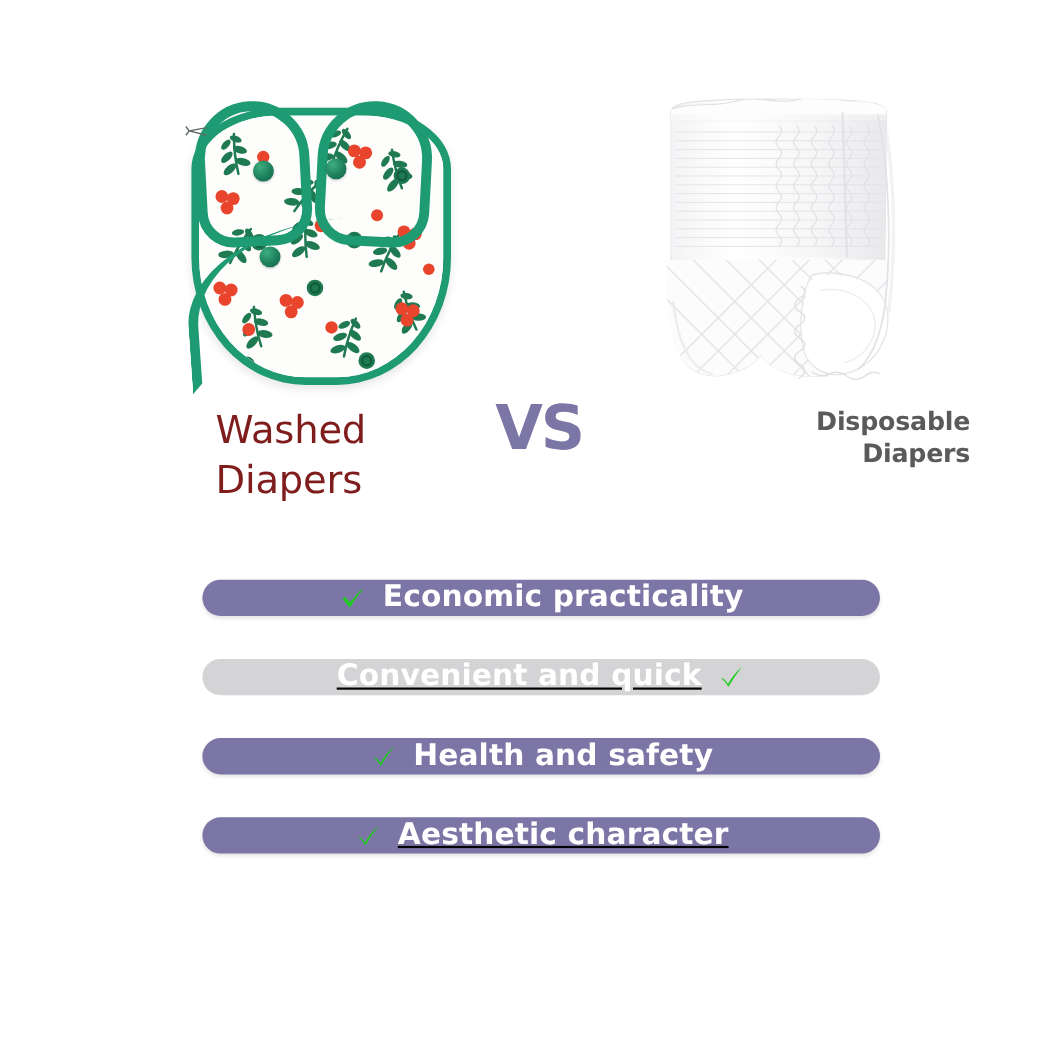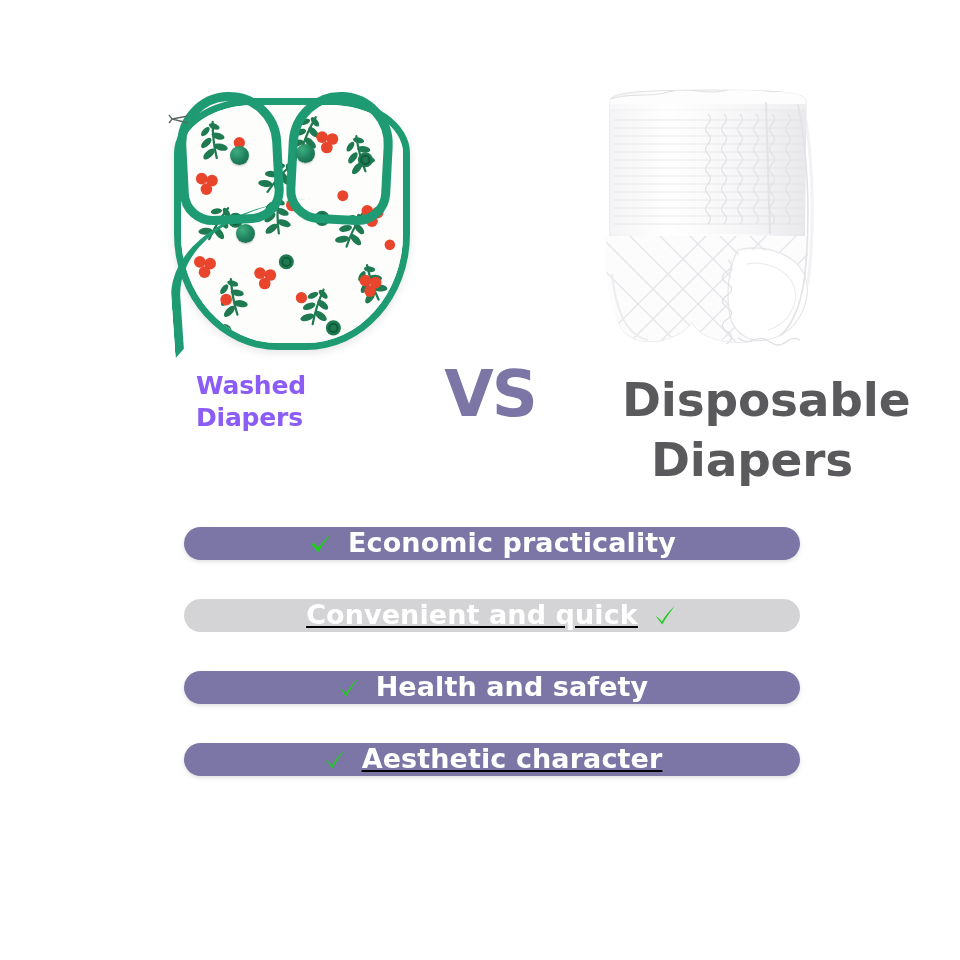--- a/index.html
+++ b/index.html
@@ -125,45 +125,45 @@
     top: 362px;
     width: 960px;
     height: 112px;
   }
   .label-left {
     position: absolute;
     left: 196px;
     top: 8px;
     width: 210px;
     text-align: left;
-    font-size: 25px;
-    font-weight: bold;
+    font-size: 35px;
+    font-weight: normal;
     line-height: 1.28;
-    color: #8b5cf6;
+    color: #7f1d1d;
     letter-spacing: -0.2px;
   }
   .label-vs {
     position: absolute;
     left: 420px;
     top: 0px;
     width: 140px;
     text-align: center;
-    font-size: 64px;
+    font-size: 56px;
     font-weight: bold;
     color: #7b76a5;
     line-height: 1;
     letter-spacing: -2px;
   }
   .label-right {
     position: absolute;
     left: 622px;
     top: 8px;
     width: 260px;
-    text-align: center;
-    font-size: 47px;
+    text-align: right;
+    font-size: 23px;
     font-weight: bold;
     line-height: 1.28;
     color: #5a5a5c;
     letter-spacing: -0.2px;
   }
 
   
   .features {
     position: absolute;
     left: 184px;

